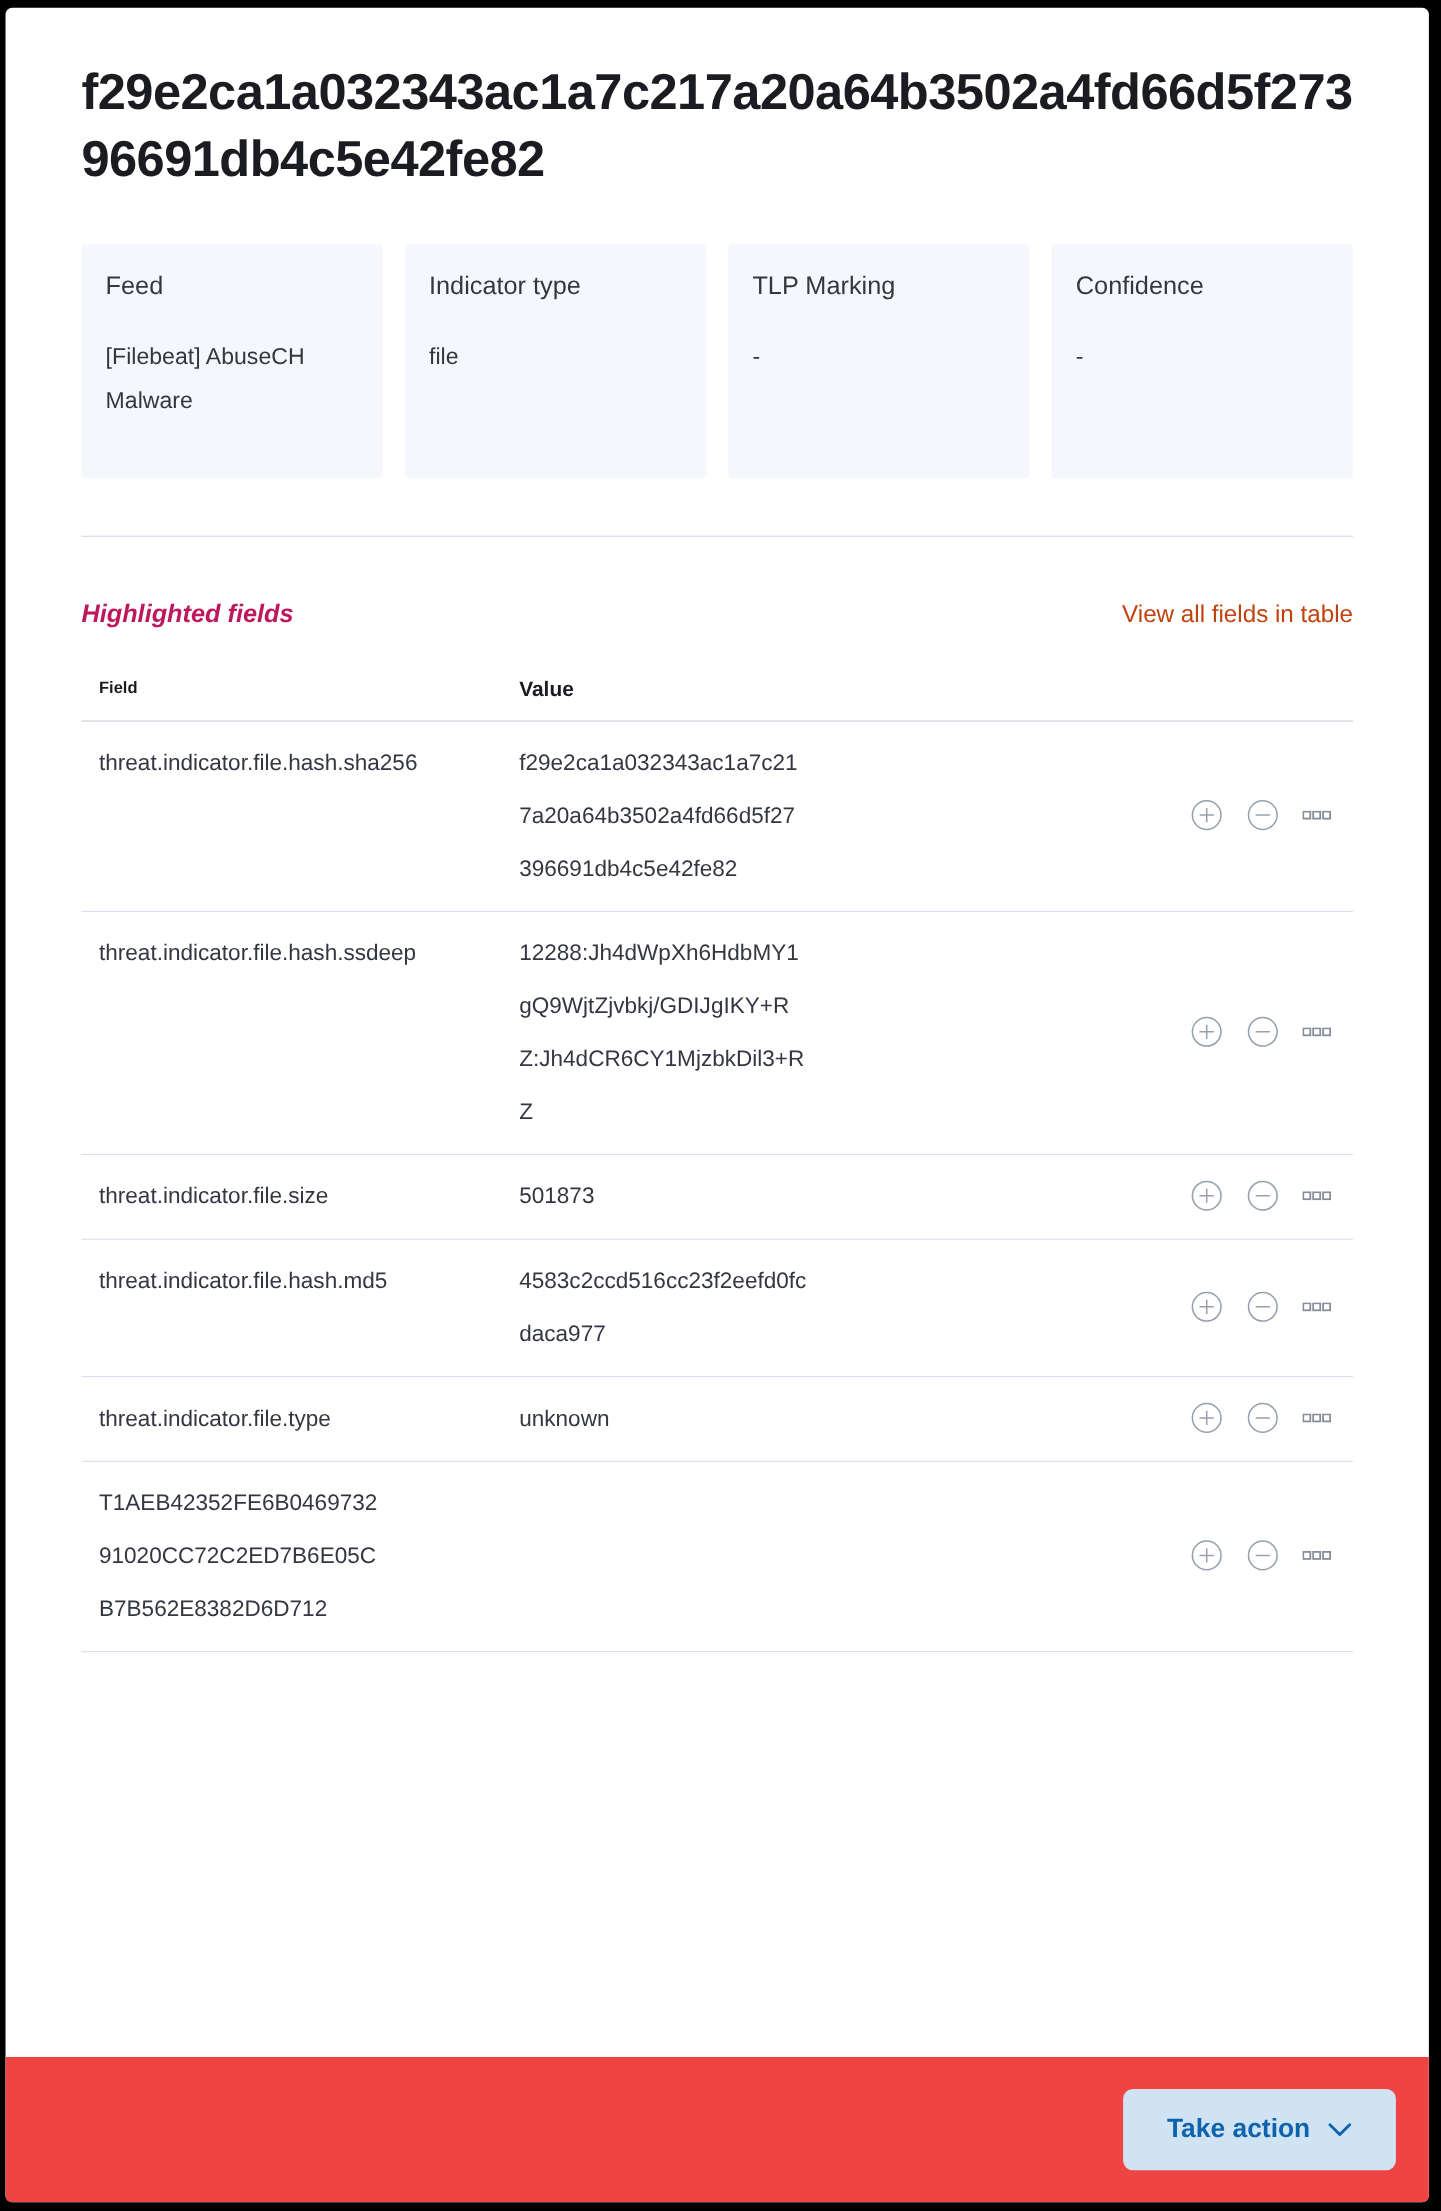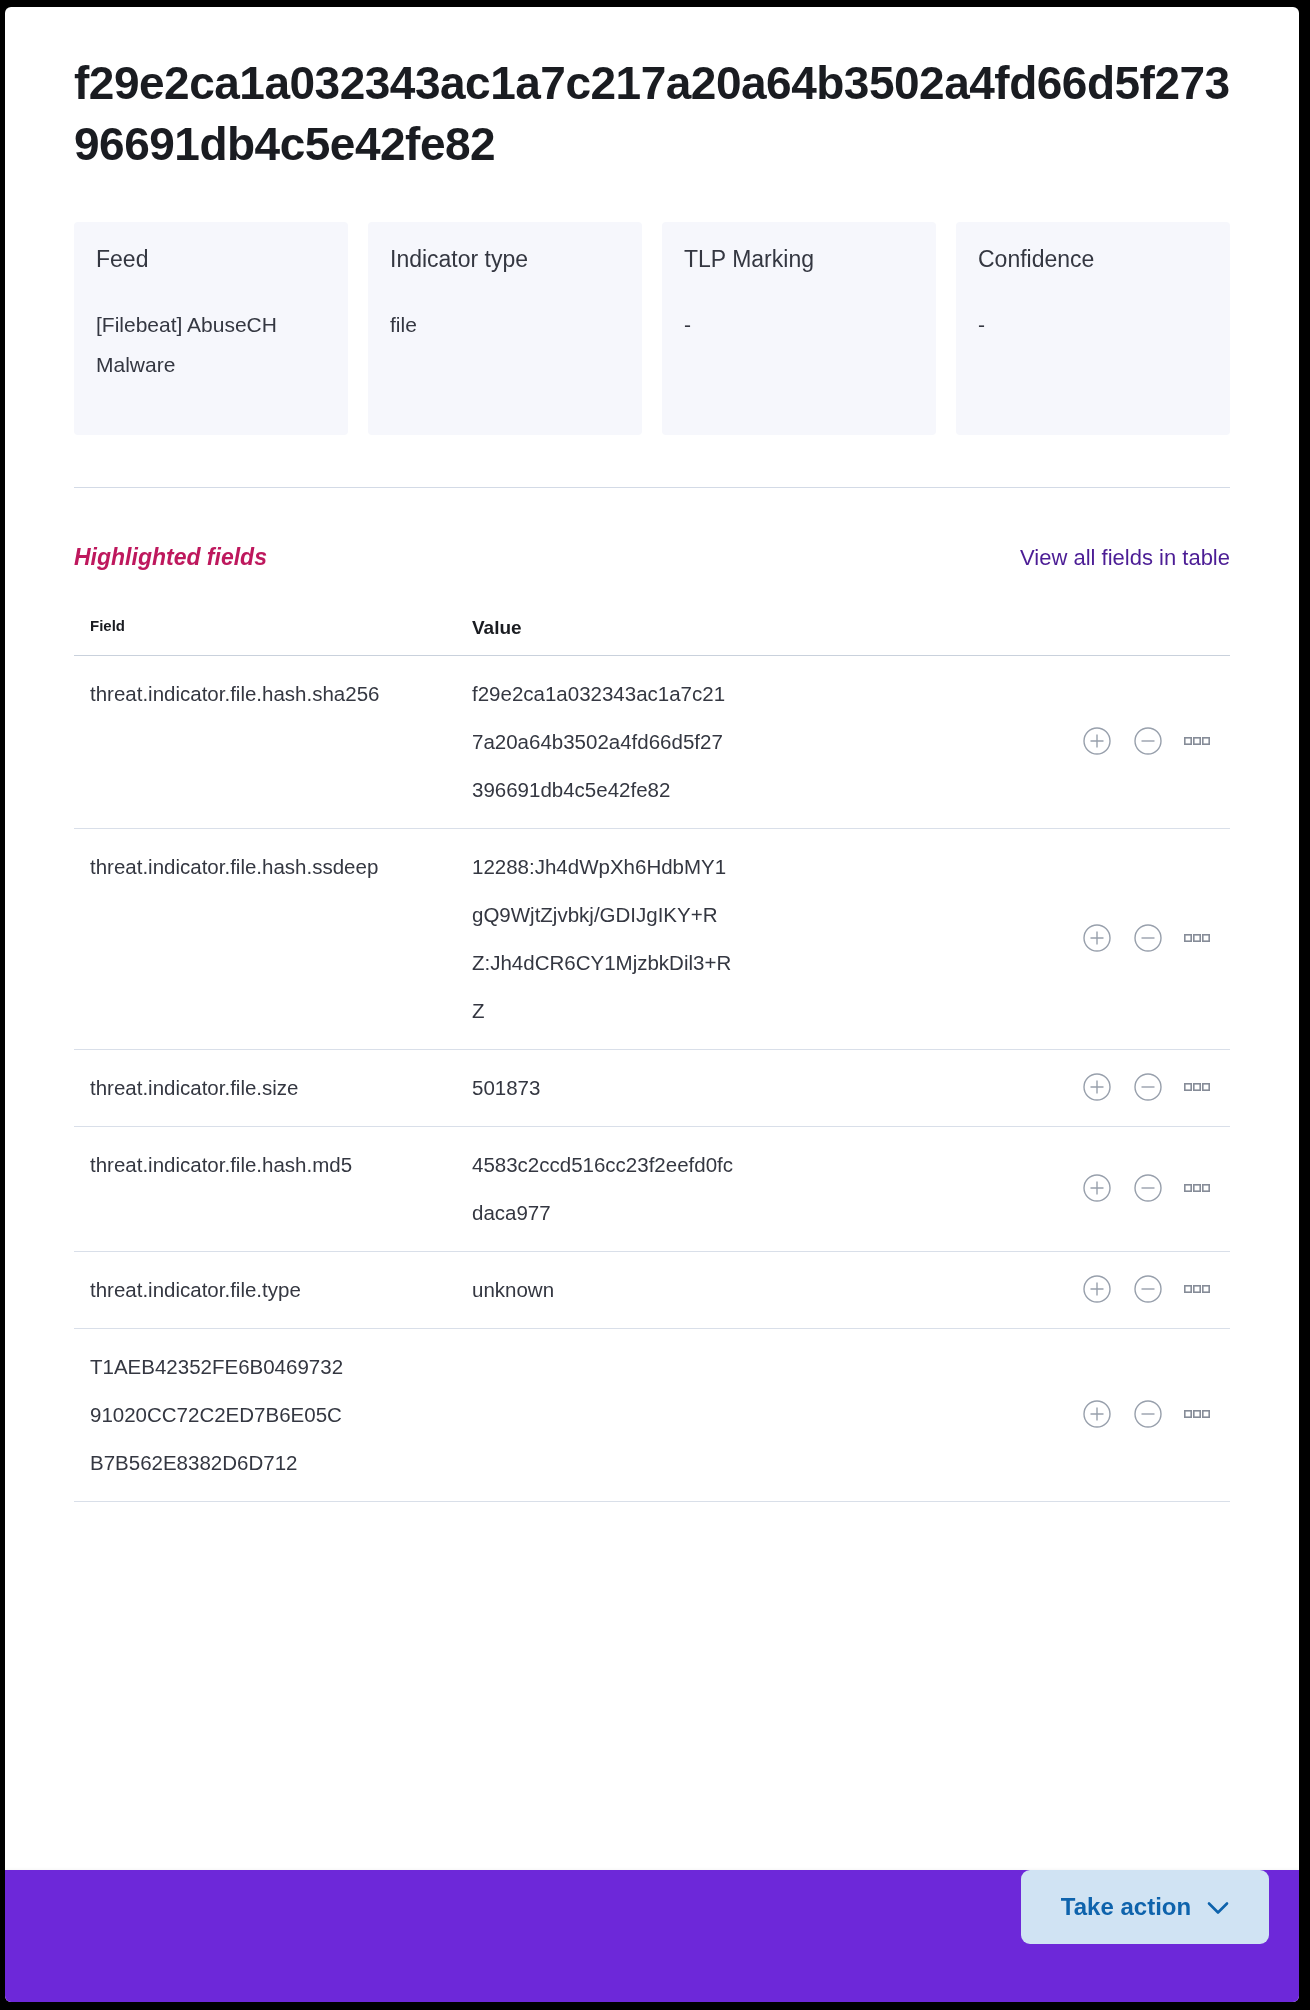--- a/index.html
+++ b/index.html
@@ -64,21 +64,21 @@
   .card .lbl { font-size: 23px; color: #343741; }
   .card .val { margin-top: 32px; font-size: 21px; color: #343741; line-height: 1.9; }
   .divider { margin-top: 52px; border-top: 1px solid #d3dae6; }
   .hf-head {
     margin-top: 56px;
     display: flex; justify-content: space-between; align-items: flex-end;
   }
   .hf-title { font-size: 23px; font-weight: 700; color: #be185d; font-style: italic; }
   .hf-link {
     background: none; border: none; cursor: pointer; font-family: inherit;
-    font-size: 22px; color: #4c1d95; padding: 0;
+    font-size: 22px; color: #c2410c; padding: 0;
   }
   
   .hf-table { margin-top: 46px; }
   .t-head {
     display: flex; padding: 0 0 16px 16px;
     border-bottom: 1px solid #c9d1dc;
   }
   .t-head .h-field { width: 382px; font-size: 15px; font-weight: 700; color: #1a1c21; }
   .t-head .h-value { font-size: 19px; font-weight: 700; color: #1a1c21; }
   .t-row {
@@ -101,22 +101,22 @@
     display: flex; align-items: center; gap: 21px;
     padding-right: 20px;
   }
   .icon-btn {
     background: none; border: none; cursor: pointer; padding: 0;
     display: flex; align-items: center; justify-content: center;
   }
   
   .ftr {
     position: absolute; left: 0; right: 0; bottom: 0; height: 132px;
-    background: #6d28d9;
-    display: flex; justify-content: flex-end;
+    background: #ef4444;
+    display: flex; align-items: center; justify-content: flex-end;
     padding-right: 30px;
     box-shadow: 0 -1px 3px rgba(0,0,0,0.04);
   }
   .take-action-btn {
     height: 74px; min-width: 248px;
     background: #d0e3f3; color: #0e63ac;
     border: none; border-radius: 9px; cursor: pointer;
     font-family: inherit; font-size: 24px; font-weight: 600;
     display: flex; align-items: center; justify-content: center; gap: 16px;
     padding: 0 30px;

